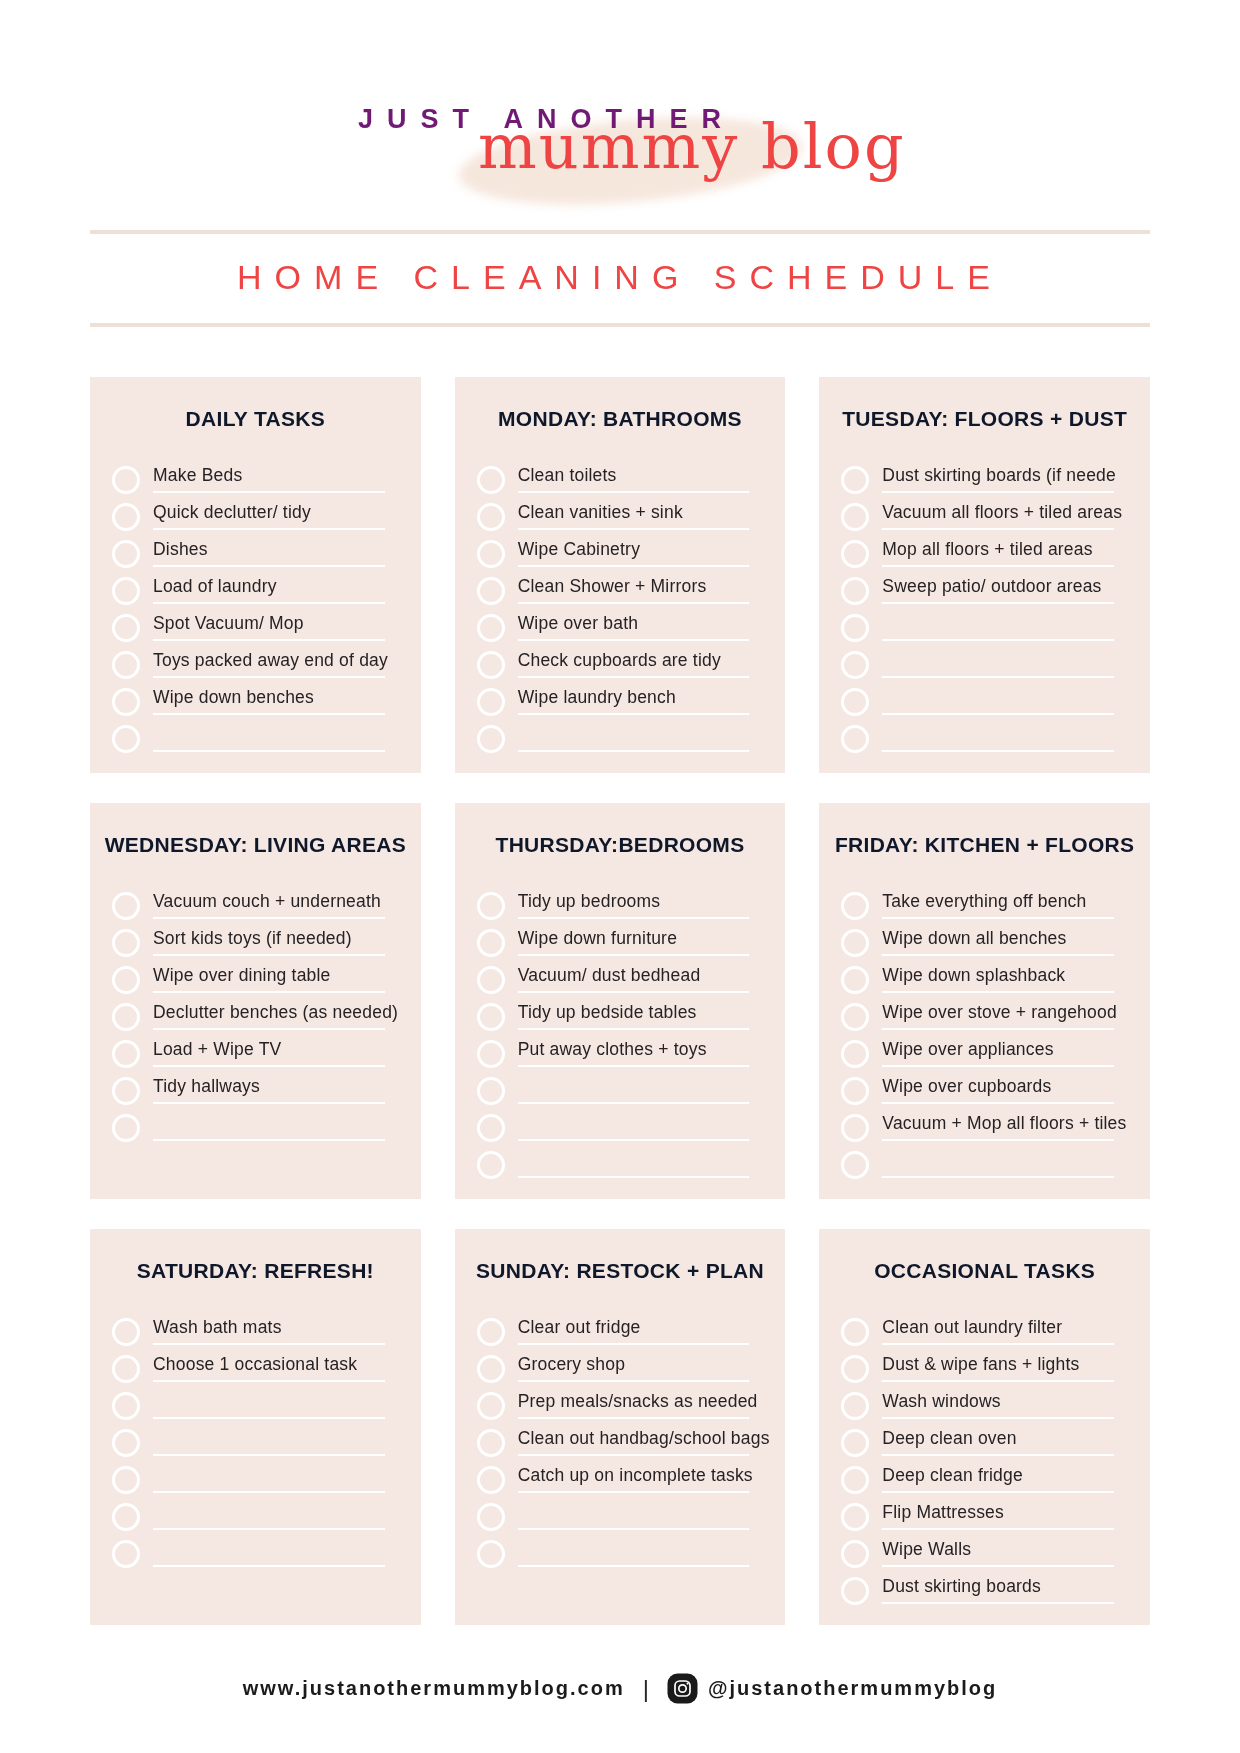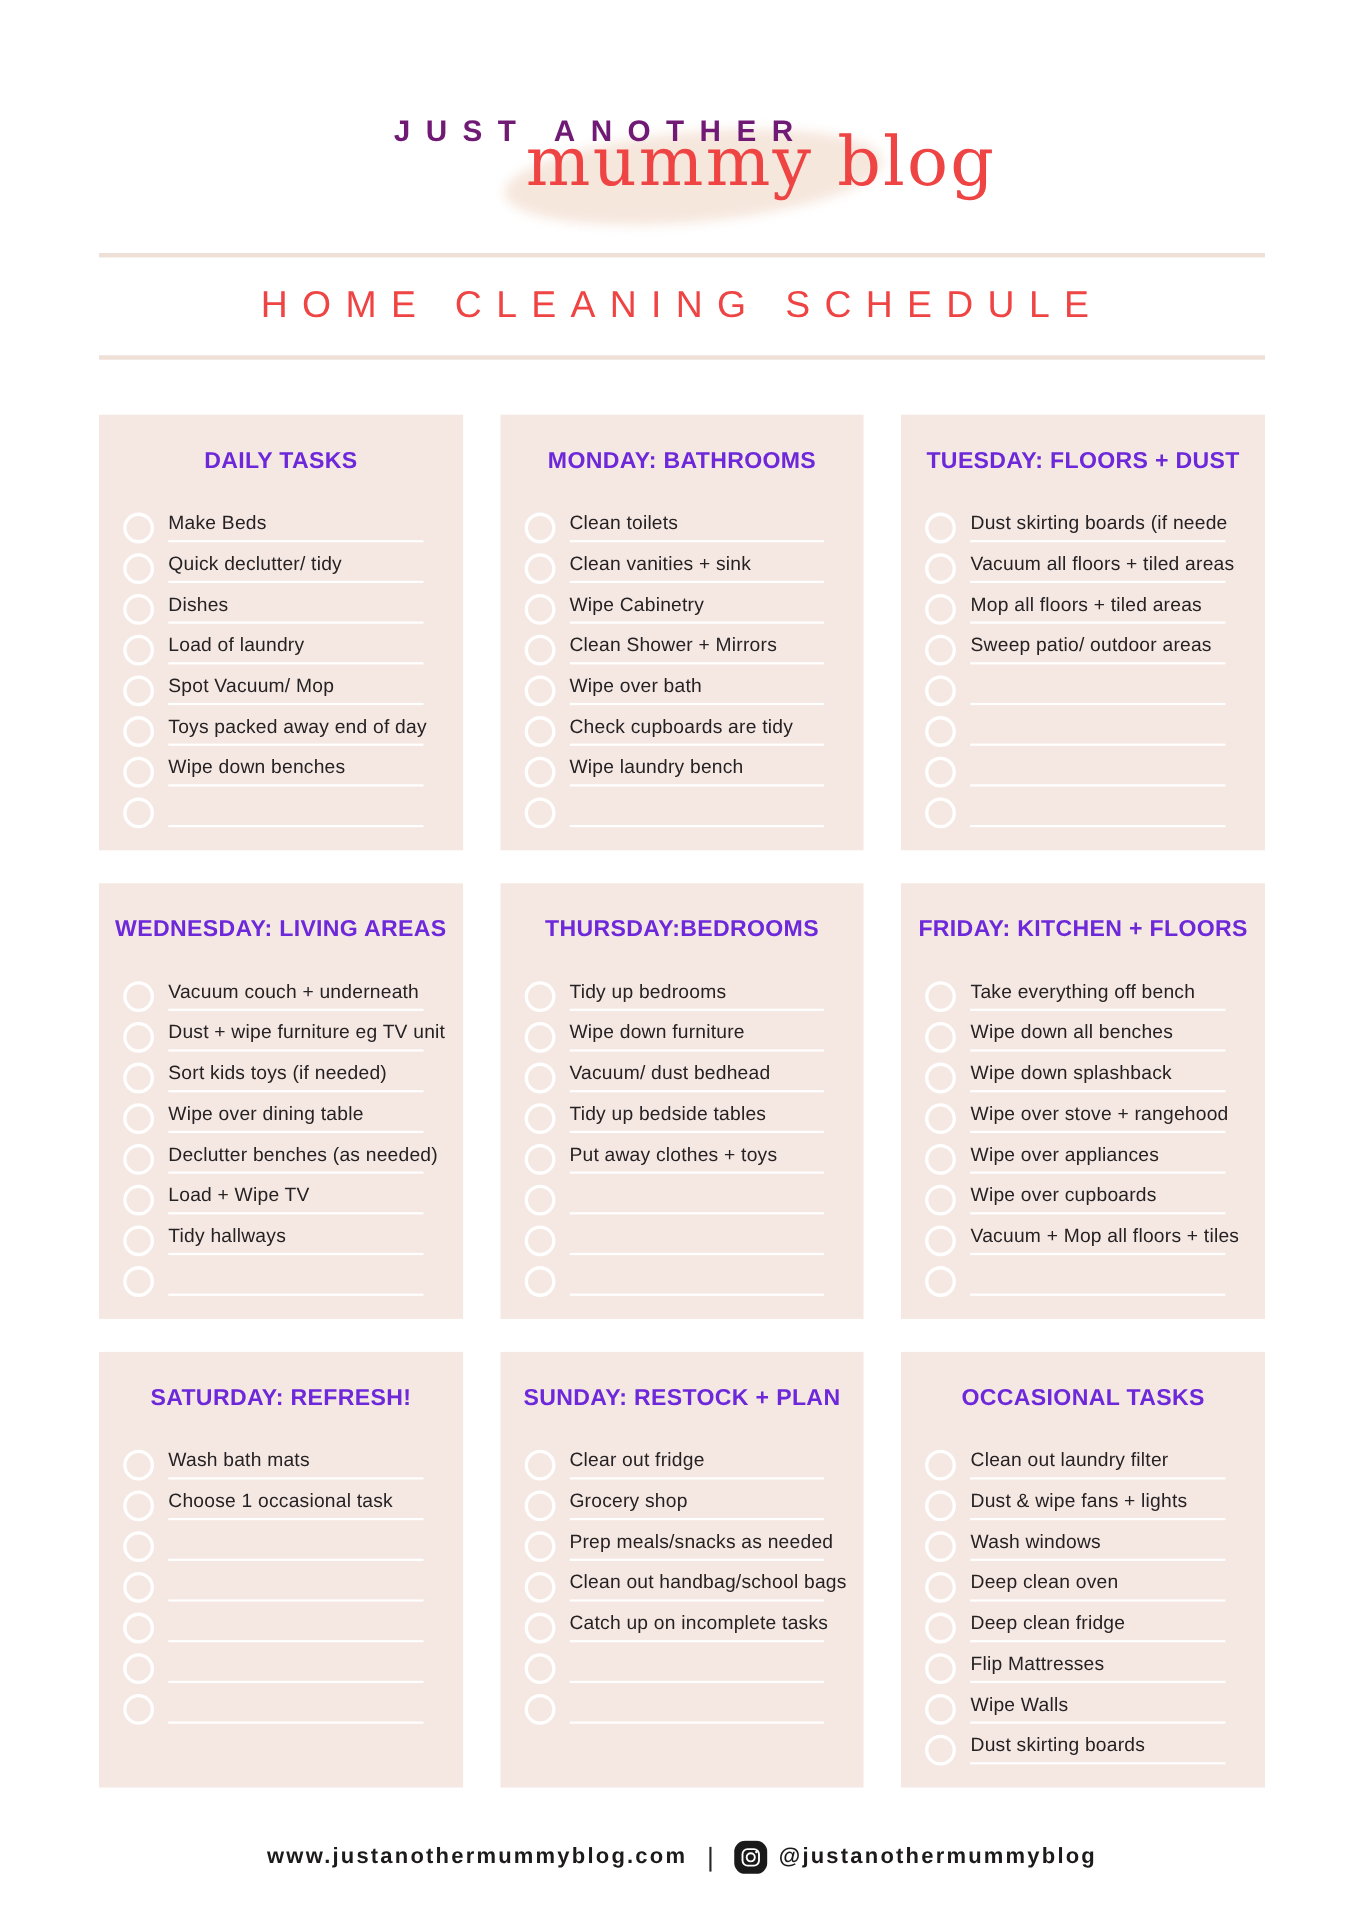--- a/index.html
+++ b/index.html
@@ -34,21 +34,21 @@
   .grid{
     margin:50px 90px 0;display:grid;grid-template-columns:repeat(3,1fr);
     gap:30px 34px;grid-auto-rows:396px;
   }
   .card{
     background:var(--card-background,#f5e8e3);padding:30px 0 0;
     box-sizing:border-box;overflow:hidden;
   }
   .card-title{
     margin:0 6px 30px;text-align:center;font-size:21px;font-weight:700;
-    letter-spacing:.3px;color:#6d28d9;white-space:nowrap;
+    letter-spacing:.3px;color:#0f172a;white-space:nowrap;
   }
   .rows{padding:0 36px 0 22px;margin-top:20px;}
   .row{display:flex;align-items:flex-start;height:37px;}
   .circle{
     flex:none;width:22px;height:22px;border:3px solid var(--checkbox-line,#ffffff);
     border-radius:50%;margin:5px 13px 0 0;box-sizing:content-box;background:transparent;
   }
   .label-wrap{
     flex:1;position:relative;height:30px;
     border-bottom:2px solid var(--checkbox-line,#ffffff);
@@ -246,26 +246,20 @@
       <div class="rows">
         <div class="row">
           <span class="circle"></span>
           <div class="label-wrap">
             <span class="label">Vacuum couch + underneath</span>
           </div>
         </div>
         <div class="row">
           <span class="circle"></span>
           <div class="label-wrap">
-            <span class="label">Dust + wipe furniture eg TV unit</span>
-          </div>
-        </div>
-        <div class="row">
-          <span class="circle"></span>
-          <div class="label-wrap">
             <span class="label">Sort kids toys (if needed)</span>
           </div>
         </div>
         <div class="row">
           <span class="circle"></span>
           <div class="label-wrap">
             <span class="label">Wipe over dining table</span>
           </div>
         </div>
         <div class="row">

